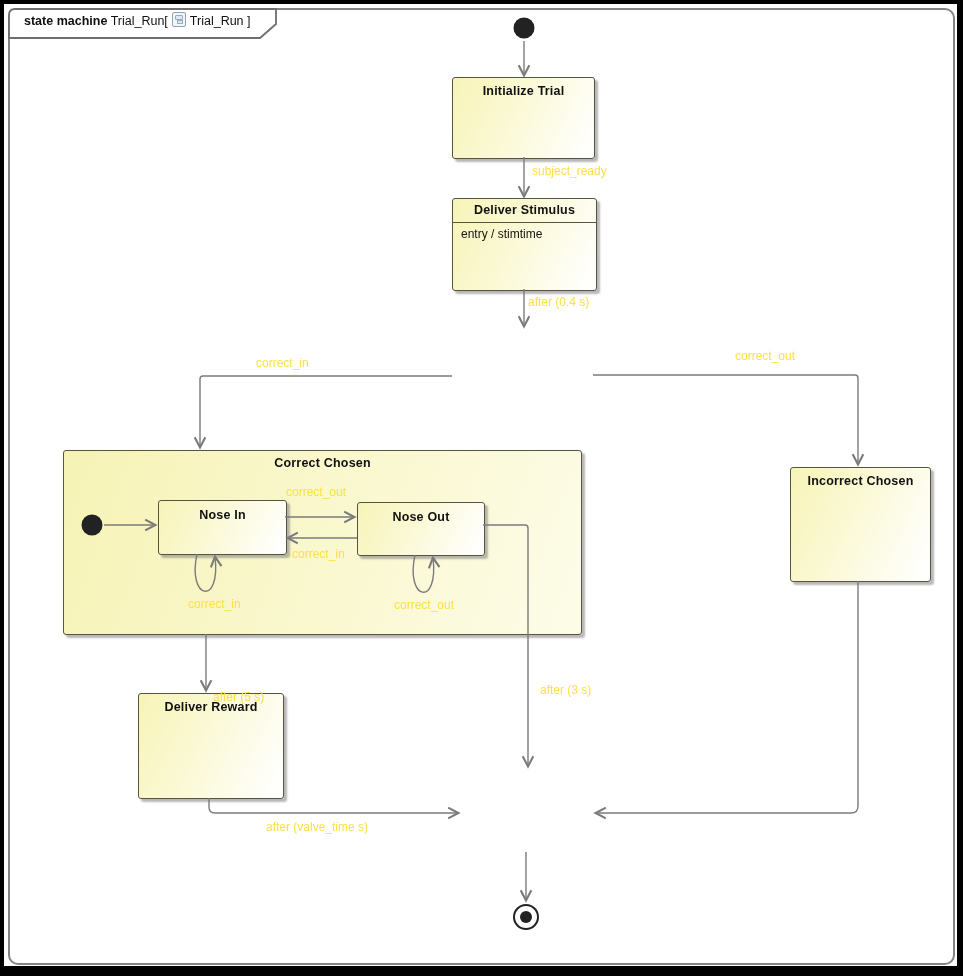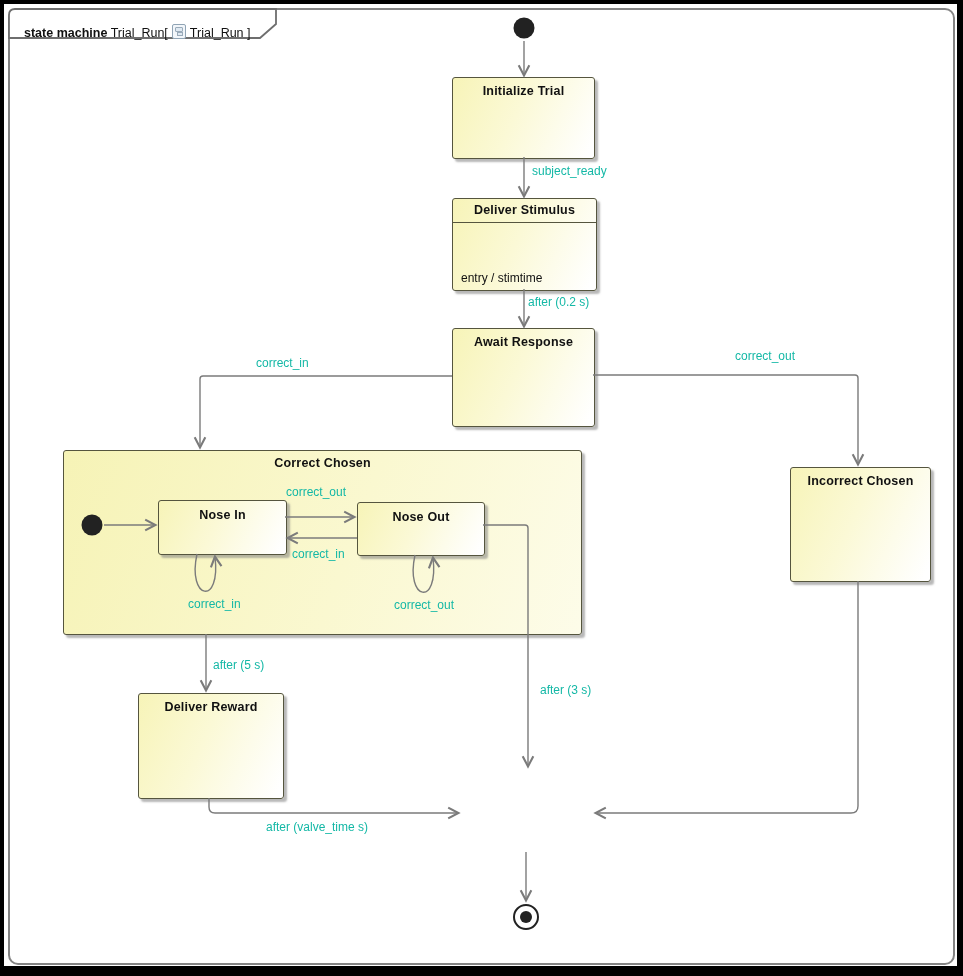--- a/index.html
+++ b/index.html
@@ -7,21 +7,21 @@
     position:relative;width:963px;height:976px;background:#000;
     font-family:"Liberation Sans", sans-serif;color:#111;overflow:hidden;
   }
   .paper{position:absolute;left:4px;top:4px;width:953px;height:962px;background:#fff;}
   .frame{
     position:absolute;left:8px;top:8px;width:943px;height:953px;
     border:2px solid #848484;border-radius:10px;background:transparent;
   }
   .tab-svg{position:absolute;left:8px;top:8px;z-index:4;}
   .tab-text{
-    position:absolute;left:24px;top:24px;z-index:5;font-size:12.5px;white-space:nowrap;
+    position:absolute;left:24px;top:12px;z-index:5;font-size:12.5px;white-space:nowrap;
   }
   .tab-text .bold{font-weight:bold;}
   .ref-icon{
     display:inline-block;width:12px;height:13px;margin:0 4px;vertical-align:-2px;
     border:1px solid #90a4b5;background:#f2f6fa;border-radius:2px;position:relative;
   }
   .ref-icon::before{
     content:"";position:absolute;left:2px;top:2px;width:6px;height:3px;
     border:1px solid #9aabba;border-radius:1px;background:#dfe9f2;
   }
@@ -35,24 +35,24 @@
     box-shadow:3px 3px 2px rgba(125,125,125,.55);
   }
   .state.composite{
     background:linear-gradient(110deg,#f6f3b6 0%,#faf8d0 55%,#fdfce9 100%);
   }
   .state-title{
     font-size:12.5px;font-weight:bold;text-align:center;padding-top:6px;
     letter-spacing:.2px;
   }
   .sep{position:absolute;left:0;right:0;top:23px;border-top:1.4px solid #55553e;}
-  .entry-text{position:absolute;left:8px;top:28px;font-size:12px;margin-top:44px;}
+  .entry-text{position:absolute;left:8px;top:28px;font-size:12px;}
   .edges{position:absolute;left:0;top:0;z-index:2;pointer-events:none;}
   .elabel{
-    position:absolute;z-index:3;font-size:12px;white-space:nowrap;color:#14b8a6;
+    position:absolute;z-index:3;font-size:12px;white-space:nowrap;color:#fde047;
   }
 </style>
 </head>
 <body>
 
 <div class="canvas">
   <div class="paper"></div>
   <div class="frame"></div>
 
   <svg class="tab-svg" width="282" height="32">
@@ -67,23 +67,20 @@
   <div class="state" style="left:452px;top:77px;width:141px;height:80px;">
     <div class="state-title">Initialize Trial</div>
   </div>
 
   <div class="state" style="left:452px;top:198px;width:143px;height:91px;">
     <div class="state-title" style="padding-top:4px;">Deliver Stimulus</div>
     <div class="sep"></div>
     <div class="entry-text">entry / stimtime</div>
   </div>
 
-  <div class="state" style="left:452px;top:328px;width:141px;height:97px;">
-    <div class="state-title">Await Response</div>
-  </div>
 
   <div class="state composite" style="left:63px;top:450px;width:517px;height:183px;">
     <div class="state-title" style="padding-top:5px;">Correct Chosen</div>
   </div>
 
   <div class="state" style="left:357px;top:502px;width:126px;height:52px;">
     <div class="state-title" style="padding-top:7px;">Nose Out</div>
   </div>
 
   <div class="state" style="left:158px;top:500px;width:127px;height:53px;">
@@ -124,23 +121,23 @@
     </g>
     <circle cx="524" cy="28" r="10.5" fill="#222"></circle>
     <circle cx="92" cy="525" r="10.5" fill="#222"></circle>
     <g>
       <circle cx="526" cy="917" r="12" fill="#fff" stroke="#222" stroke-width="2"></circle>
       <circle cx="526" cy="917" r="6" fill="#222"></circle>
     </g>
   </svg>
 
   <div class="elabel" style="left:532px;top:164px;">subject_ready</div>
-  <div class="elabel" style="left:528px;top:295px;">after (0.2 s)</div>
+  <div class="elabel" style="left:528px;top:295px;">after (0.4 s)</div>
   <div class="elabel" style="left:256px;top:356px;">correct_in</div>
   <div class="elabel" style="left:735px;top:349px;">correct_out</div>
   <div class="elabel" style="left:286px;top:485px;">correct_out</div>
   <div class="elabel" style="left:292px;top:547px;">correct_in</div>
   <div class="elabel" style="left:188px;top:597px;">correct_in</div>
   <div class="elabel" style="left:394px;top:598px;">correct_out</div>
-  <div class="elabel" style="left:213px;top:658px;">after (5 s)</div>
+  <div class="elabel" style="left:213px;top:690px;">after (5 s)</div>
   <div class="elabel" style="left:540px;top:683px;">after (3 s)</div>
   <div class="elabel" style="left:266px;top:820px;">after (valve_time s)</div>
 </div>
 
 </body></html>

